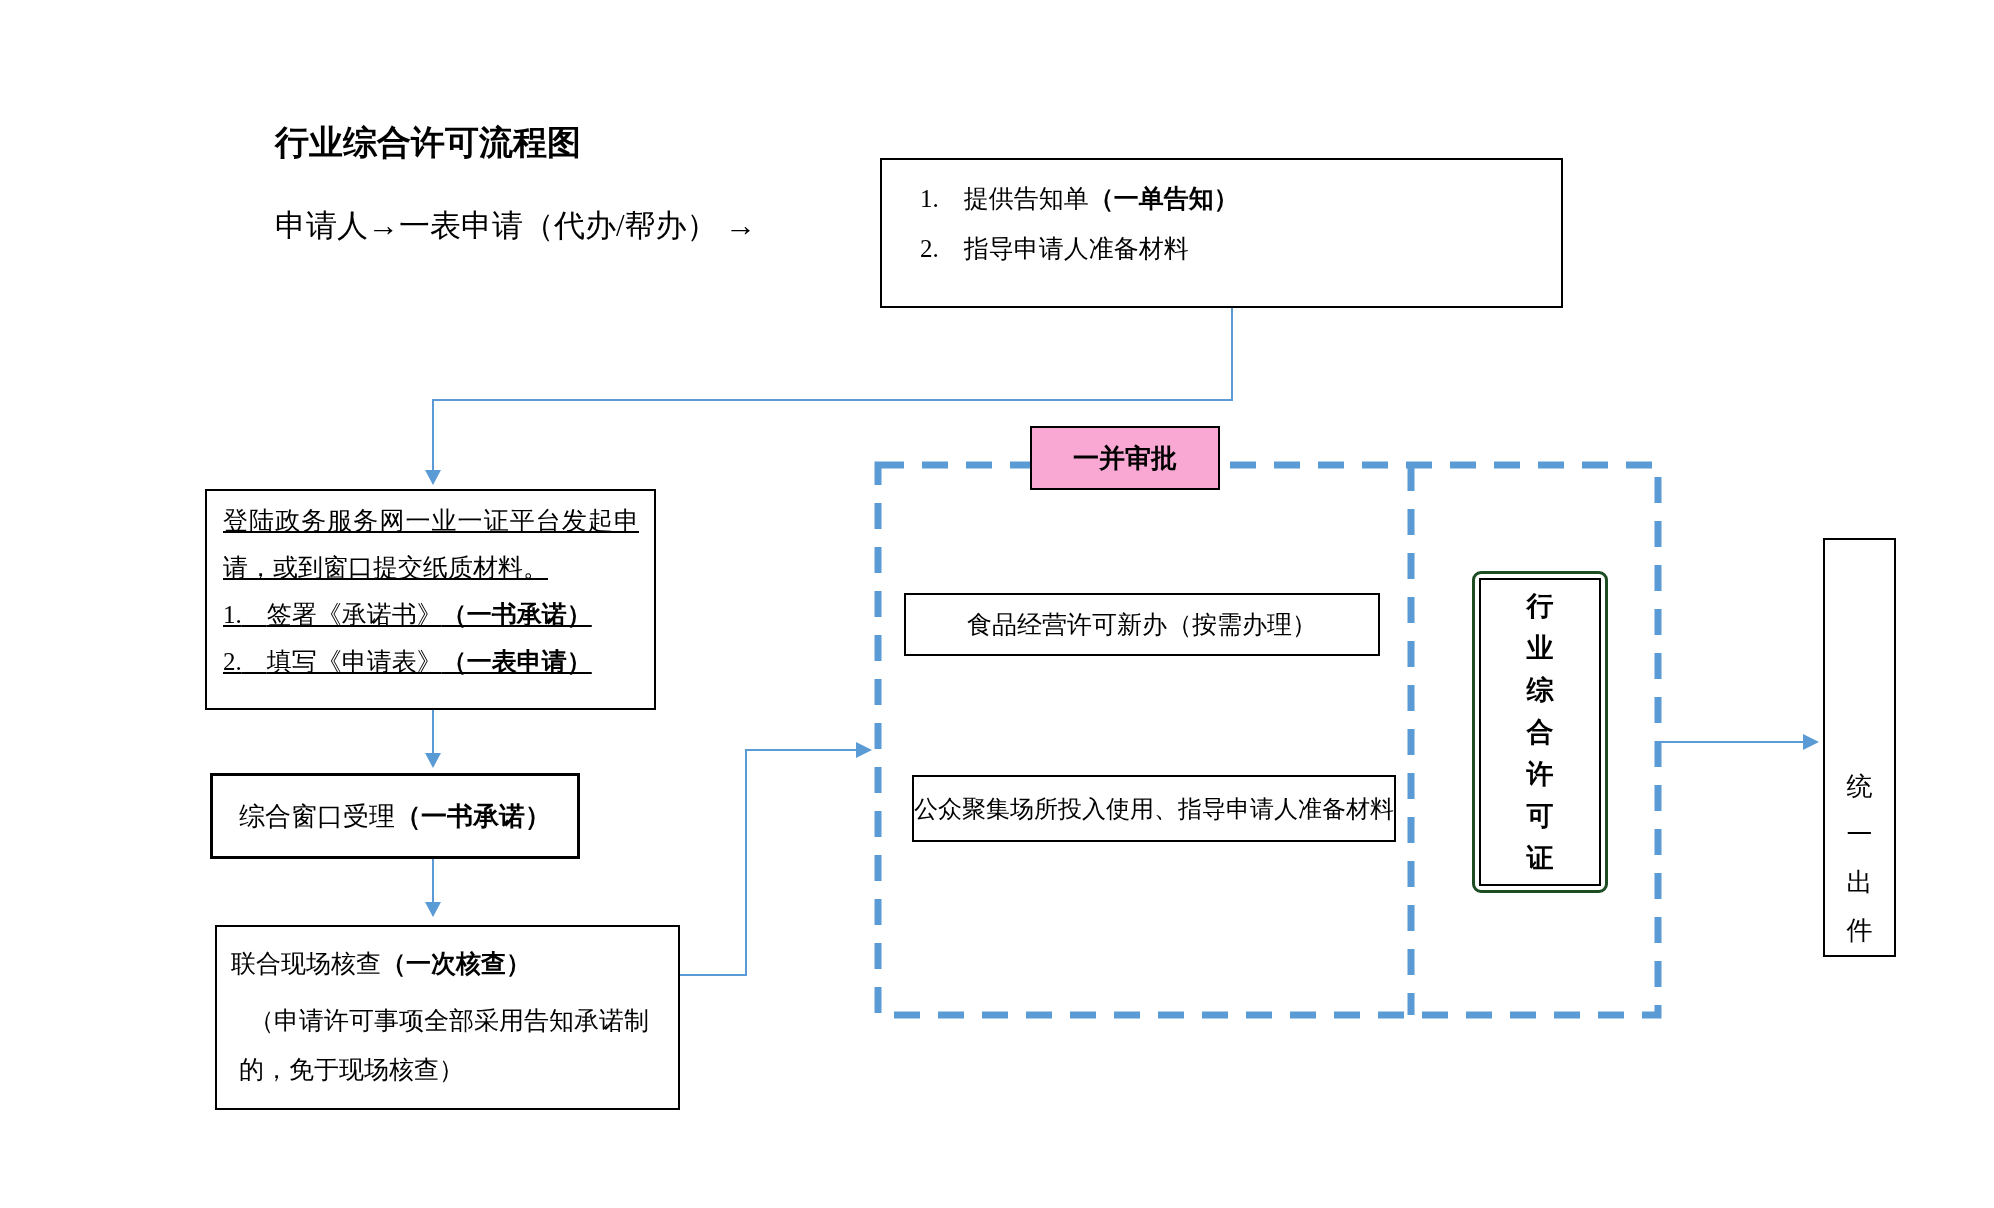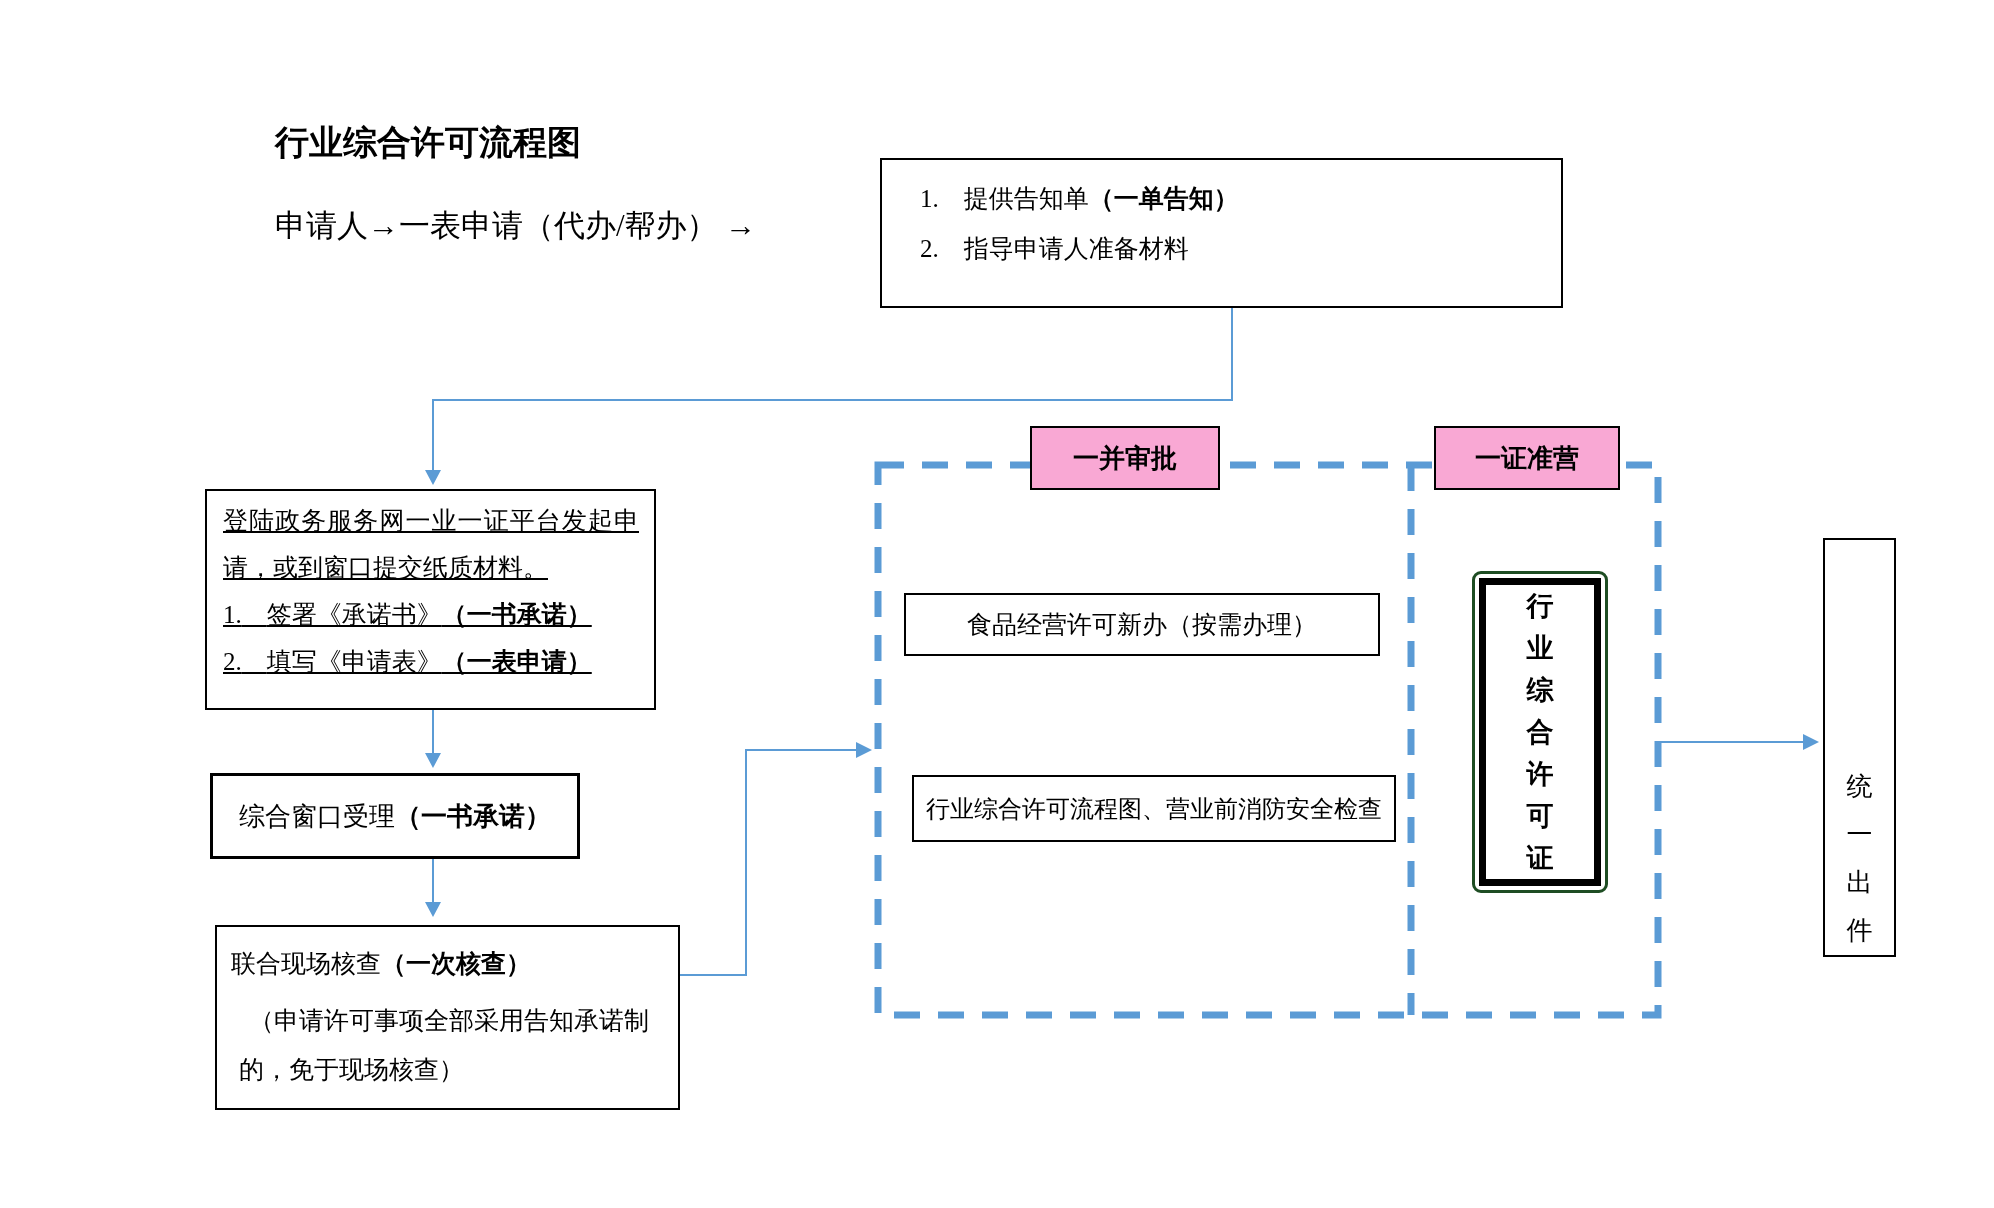--- a/index.html
+++ b/index.html
@@ -63,21 +63,21 @@
     display:flex;align-items:center;justify-content:center;
     font-size:24px;white-space:nowrap;
   }
 
   .cert-box{
     left:1472px;top:571px;width:136px;height:322px;
     border:3px solid #1e4d23;border-radius:9px;
     padding:4px;background:#fff;
   }
   .cert-box .inner{
-    width:100%;height:100%;border:7px solid #000000;
+    width:100%;height:100%;border:2px solid #000000;
     display:flex;align-items:center;justify-content:center;font-family:Liberation Serif, serif;
   }
   .cert-box .vtext{
     width:28px;font-size:27px;font-weight:700;line-height:42px;
     word-break:break-all;text-align:center;
   }
 
   .output-box{
     left:1823px;top:538px;width:73px;height:419px;border-width:2px;
     display:flex;align-items:flex-end;justify-content:center;
@@ -145,25 +145,24 @@
 
   <div class="abs box inspect-box">
     <div class="line">
       <span>联合现场核查</span><span class="em">（一次核查）</span>
     </div>
     <p class="note">（申请许可事项全部采用告知承诺制的，免于现场核查）</p>
   </div>
 
   <div class="abs zone-label approve-label">一并审批</div>
 
-  <div class="abs zone-label operate-label">一证准营</div>
 
   <div class="abs box food-box">食品经营许可新办（按需办理）</div>
 
-  <div class="abs box fire-box">行业综合许可流程图、营业前消防安全检查</div>
+  <div class="abs box fire-box">公众聚集场所投入使用、指导申请人准备材料</div>
 
   <div class="abs cert-box">
     <div class="inner">
       <div class="vtext">行业综合许可证</div>
     </div>
   </div>
 
   <div class="abs box output-box">
     <div class="vtext">统一出件</div>
   </div>

